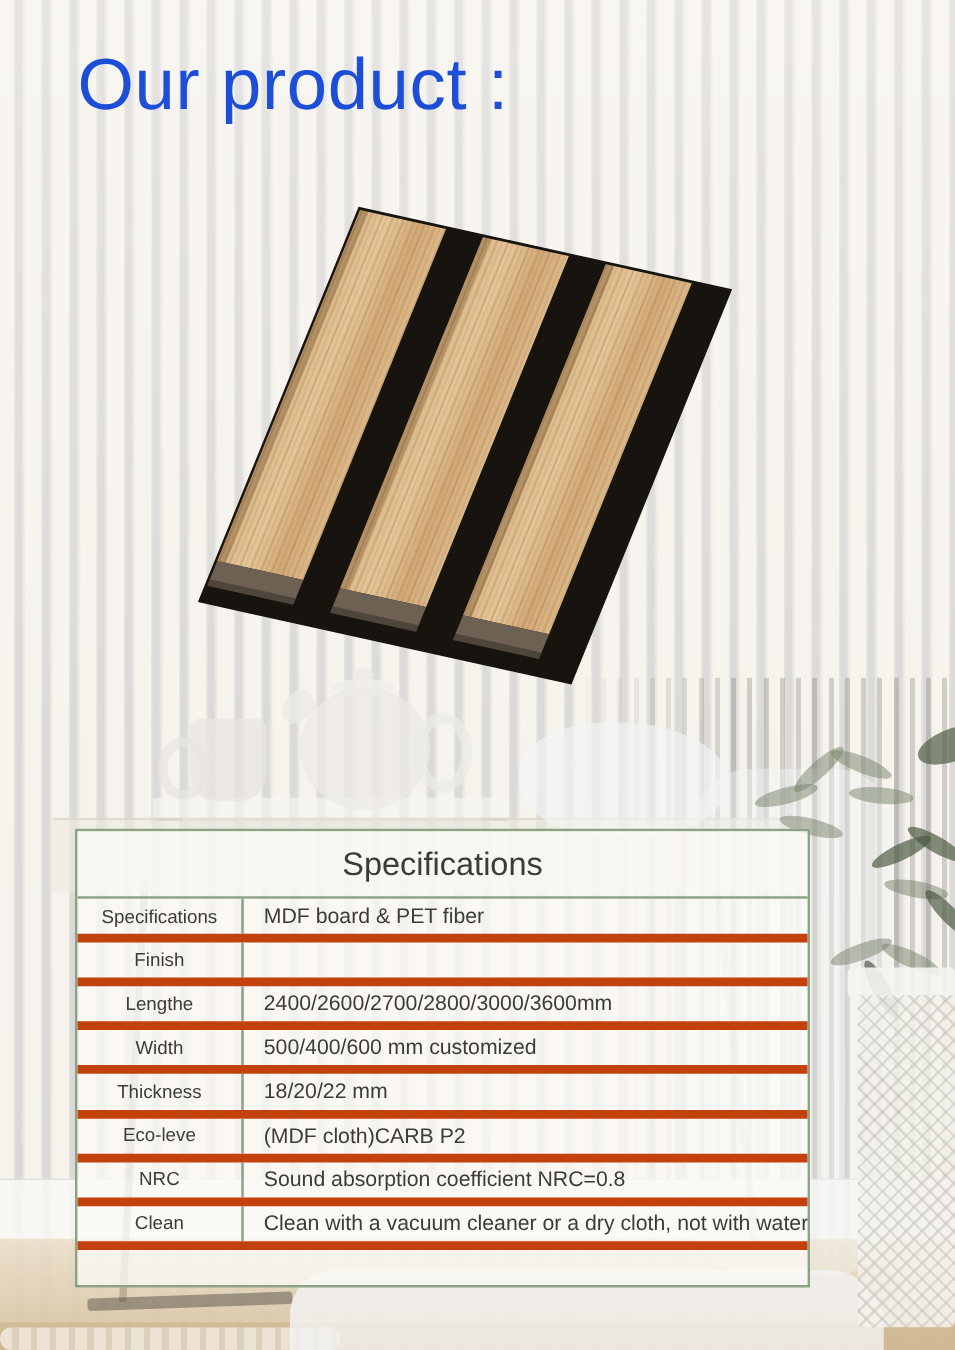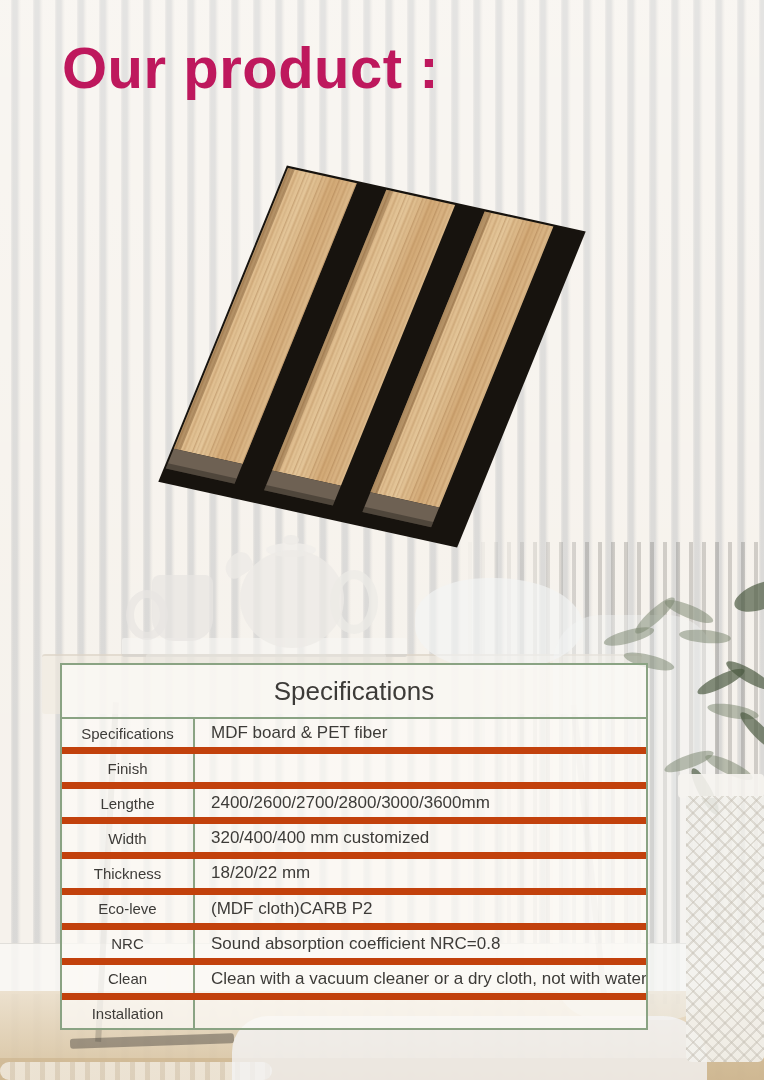--- a/index.html
+++ b/index.html
@@ -56,21 +56,21 @@
     border-top:1px solid rgba(219,216,211,.8);}
   .floor{left:0;top:991px;width:764px;height:89px;
     background:linear-gradient(to bottom, rgba(235,223,203,.9), rgba(214,193,158,.95));}
   .floor-dark{left:0;top:1058px;width:764px;height:22px;background:rgba(197,170,128,.45);}
   .fringe{left:0;top:1062px;width:272px;height:18px;opacity:.75;border-radius:9px;
     background:repeating-linear-gradient(to right, rgba(247,243,236,.95) 0 10px, rgba(226,217,203,.95) 10px 15px);}
   .leg-left{left:104px;top:702px;width:6px;height:340px;background:rgba(40,38,36,.20);transform:rotate(3deg);}
   .leg-right{left:586px;top:704px;width:6px;height:296px;background:rgba(40,38,36,.14);transform:rotate(-6deg);}
   .bench-bar{left:70px;top:1036px;width:164px;height:10px;background:rgba(45,42,40,.38);transform:rotate(-2deg);border-radius:3px;}
   
-  .page-title{left:62px;top:34px;font-size:58px;letter-spacing:.5px;color:#be185d;font-weight:700;}
+  .page-title{left:62px;top:34px;font-size:58px;letter-spacing:.5px;color:#1d4ed8;font-weight:400;}
   
   .product{left:148px;top:158px;width:484px;height:424px;}
   
   .spec-table{left:60px;top:663px;width:588px;height:367px;border:2px solid #8aa383;
     box-sizing:border-box;display:flex;flex-direction:column;background:rgba(252,250,246,.55);
     color:#3d3b38;}
   .spec-header{height:52px;flex:0 0 auto;border-bottom:2px solid #8aa383;display:flex;
     align-items:center;justify-content:center;font-size:26px;background:rgba(252,250,246,.55);}
   .spec-body{flex:1;display:flex;flex-direction:column;}
   .spec-row{flex:1;display:flex;border-top:7px solid #c2410c;background:rgba(252,250,246,.45);}
@@ -179,35 +179,34 @@
     </div>
       <div class="spec-row">
       <div class="spec-label">Finish</div>
     </div>
       <div class="spec-row">
       <div class="spec-label">Lengthe</div>
       <div class="spec-value">2400/2600/2700/2800/3000/3600mm</div>
     </div>
       <div class="spec-row">
       <div class="spec-label">Width</div>
-      <div class="spec-value">320/400/400 mm customized</div>
+      <div class="spec-value">500/400/600 mm customized</div>
     </div>
       <div class="spec-row">
       <div class="spec-label">Thickness</div>
       <div class="spec-value">18/20/22 mm</div>
     </div>
       <div class="spec-row">
       <div class="spec-label">Eco-leve</div>
       <div class="spec-value">(MDF cloth)CARB P2</div>
     </div>
       <div class="spec-row">
       <div class="spec-label">NRC</div>
       <div class="spec-value">Sound absorption coefficient NRC=0.8</div>
     </div>
       <div class="spec-row">
       <div class="spec-label">Clean</div>
       <div class="spec-value">Clean with a vacuum cleaner or a dry cloth, not with water</div>
     </div>
       <div class="spec-row">
-      <div class="spec-label">Installation</div>
     </div>
     </div>
 </div>
 
 </body></html>

